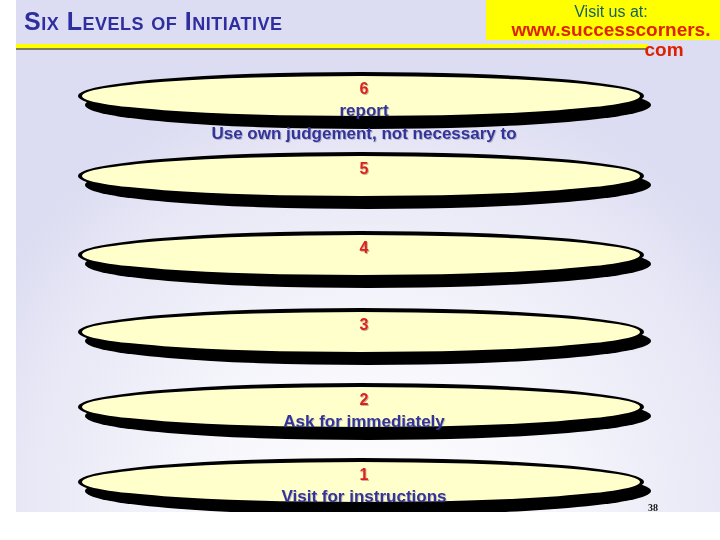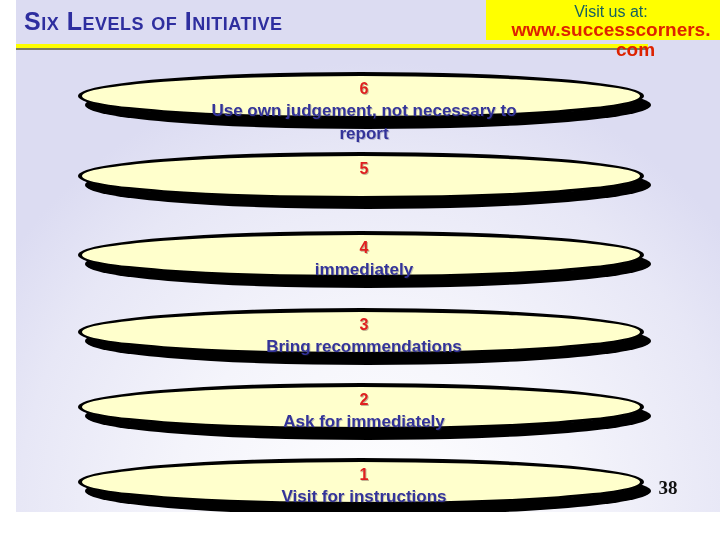--- a/index.html
+++ b/index.html
@@ -51,21 +51,21 @@
     font-size: 19px;
     font-weight: bold;
     color: #dd2200;
     line-height: 20px;
     white-space: nowrap;
   }
   .promo-url2 {
     position: absolute;
     left: 600px; top: 39px;
     width: 96px;
-    text-align: left;
+    text-align: center;
     font-size: 19px;
     font-weight: bold;
     color: #dd2200;
     z-index: 3;
   }
   .level-group { position: absolute; left: 0; top: 0; }
   .level-ellipse {
     position: absolute;
     left: 62px;
     width: 566px; height: 48px;
@@ -94,74 +94,71 @@
     font-size: 17px;
     font-weight: bold;
     color: #333399;
     line-height: 23px;
     white-space: nowrap;
     text-shadow: 1px 1px 0 rgba(40,40,90,0.25);
   }
   .level-line:empty { display: none; }
   .slide-number {
     position: absolute;
-    left: 632px; top: 477px;
+    left: 632px; top: 502px;
     width: 40px;
     font-family: "Liberation Serif", serif;
-    font-size: 19px;
+    font-size: 10px;
     font-weight: bold;
     color: #111111;
     z-index: 2;
-    text-align: center;
   }
 </style>
 </head>
 <body>
 
 <div class="slide">
 
   <div class="title">Six Levels of Initiative</div>
   <div class="title-underline"></div>
 
   <div class="promo-box">
     <div class="promo-visit">Visit us at:</div>
     <div class="promo-url1">www.successcorners.</div>
   </div>
   <div class="promo-url2">com</div>
 
   <div class="level-group">
     <div class="level-ellipse" style="top:72px"></div>
     <div class="level-text" style="top:78px">
       <div class="level-number">6</div>
+      <div class="level-line">report</div>
       <div class="level-line">Use own judgement, not necessary to</div>
-      <div class="level-line">report</div>
     </div>
   </div>
 
   <div class="level-group">
     <div class="level-ellipse" style="top:152px"></div>
     <div class="level-text" style="top:158px">
       <div class="level-number">5</div>
 
     </div>
   </div>
 
   <div class="level-group">
     <div class="level-ellipse" style="top:231px"></div>
     <div class="level-text" style="top:237px">
       <div class="level-number">4</div>
-      <div class="level-line">immediately</div>
     </div>
   </div>
 
   <div class="level-group">
     <div class="level-ellipse" style="top:308px"></div>
     <div class="level-text" style="top:314px">
       <div class="level-number">3</div>
-      <div class="level-line">Bring recommendations</div>
 
     </div>
   </div>
 
   <div class="level-group">
     <div class="level-ellipse" style="top:383px"></div>
     <div class="level-text" style="top:389px">
       <div class="level-number">2</div>
       <div class="level-line">Ask for immediately</div>
 

